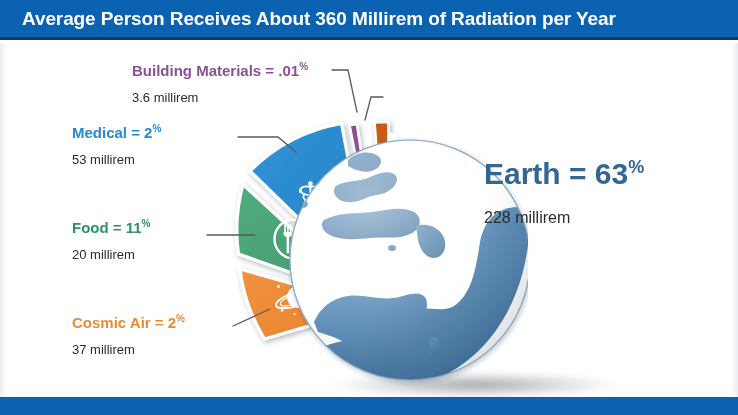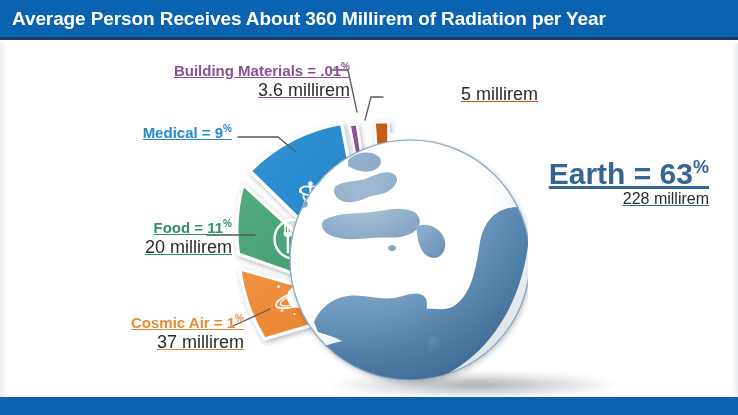--- a/index.html
+++ b/index.html
@@ -13,21 +13,21 @@
   #stage{position:relative;width:738px;height:415px;background:#ffffff;overflow:hidden;}
 
   
   .header-bar{
     position:absolute;left:0;top:0;width:738px;height:40px;
     background:#0b62b0;
     border-bottom:3px solid #123a63;
     box-sizing:border-box;
   }
   .header-title{
-    position:absolute;left:12px;top:8px;
+    position:absolute;left:22px;top:8px;
     font-size:19px;font-weight:bold;color:#ffffff;
     letter-spacing:-0.1px;white-space:nowrap;
   }
   .footer-bar{
     position:absolute;left:0;bottom:0;width:738px;height:18px;
     background:#0b62b0;
   }
   .edge-left{
     position:absolute;left:0;top:43px;width:7px;height:354px;
     background:linear-gradient(90deg,#e9edf1 0%,#ffffff 100%);
@@ -40,32 +40,32 @@
     position:absolute;left:330px;top:372px;width:290px;height:26px;
     border-radius:50%;
     background:radial-gradient(ellipse at center, rgba(40,48,58,0.42) 0%, rgba(40,48,58,0.14) 45%, rgba(255,255,255,0) 72%);
     filter:blur(3px);
   }
 
   
   .callout{position:absolute;white-space:nowrap;}
   .cal-title{font-size:15px;font-weight:bold;line-height:1.05;}
   .cal-title .pct{font-size:10px;vertical-align:super;font-weight:bold;}
-  .cal-sub{font-size:18px;color:#2b2b2b;font-weight:normal;line-height:1.15;margin-top:1px;}
-  .ta-c{text-align:right;text-decoration:underline;}
+  .cal-sub{font-size:13px;color:#2b2b2b;font-weight:normal;line-height:1.15;margin-top:12px;}
+  .ta-c{text-align:left;}
 
   .c-building{left:132px;top:62px;width:218px;color:#8b4f96;}
   .c-air{left:378px;top:83px;width:160px;color:#c75b14;}
   .c-medical{left:72px;top:124px;width:160px;color:#2689cd;}
   .c-food{left:72px;top:219px;width:160px;color:#2f9166;}
   .c-cosmic{left:72px;top:314px;width:172px;color:#e88b35;}
-  .c-earth{left:495px;top:158px;width:214px;color:#336694;}
+  .c-earth{left:484px;top:158px;width:214px;color:#336694;}
   .c-earth .cal-title{font-size:30px;line-height:1.0;}
   .c-earth .cal-title .pct{font-size:18px;}
-  .c-earth .cal-sub{font-size:16px;margin-top:1px;}
+  .c-earth .cal-sub{font-size:16px;margin-top:20px;}
 
   
   .leaders{position:absolute;left:0;top:0;width:738px;height:415px;pointer-events:none;}
 
   
   .chartwrap{position:absolute;left:228px;top:108px;width:300px;height:292px;}
   .pie-svg{position:absolute;left:0;top:0;}
   .globe-svg{position:absolute;left:0;top:0;}
 </style>
 </head>
@@ -234,34 +234,34 @@
       <path d="M 233,326 L 270,309"></path>
     </g>
   </svg>
 
   <div class="callout c-building ta-c">
     <div class="cal-title"><span>Building Materials = .01</span><span class="pct">%</span></div>
     <div class="cal-sub">3.6 millirem</div>
   </div>
 
   <div class="callout c-air ta-c">
-    <div class="cal-sub">5 millirem</div>
   </div>
 
   <div class="callout c-medical ta-c">
-    <div class="cal-title"><span>Medical = 9</span><span class="pct">%</span></div>
+    <div class="cal-title"><span>Medical = 2</span><span class="pct">%</span></div>
+    <div class="cal-sub">53 millirem</div>
   </div>
 
   <div class="callout c-food ta-c">
     <div class="cal-title"><span>Food = 11</span><span class="pct">%</span></div>
     <div class="cal-sub">20 millirem</div>
   </div>
 
   <div class="callout c-cosmic ta-c">
-    <div class="cal-title"><span>Cosmic Air = 1</span><span class="pct">%</span></div>
+    <div class="cal-title"><span>Cosmic Air = 2</span><span class="pct">%</span></div>
     <div class="cal-sub">37 millirem</div>
   </div>
 
   <div class="callout c-earth ta-c">
     <div class="cal-title"><span>Earth = 63</span><span class="pct">%</span></div>
     <div class="cal-sub">228 millirem</div>
   </div>
 
   <div class="footer-bar"></div>
 </div>

